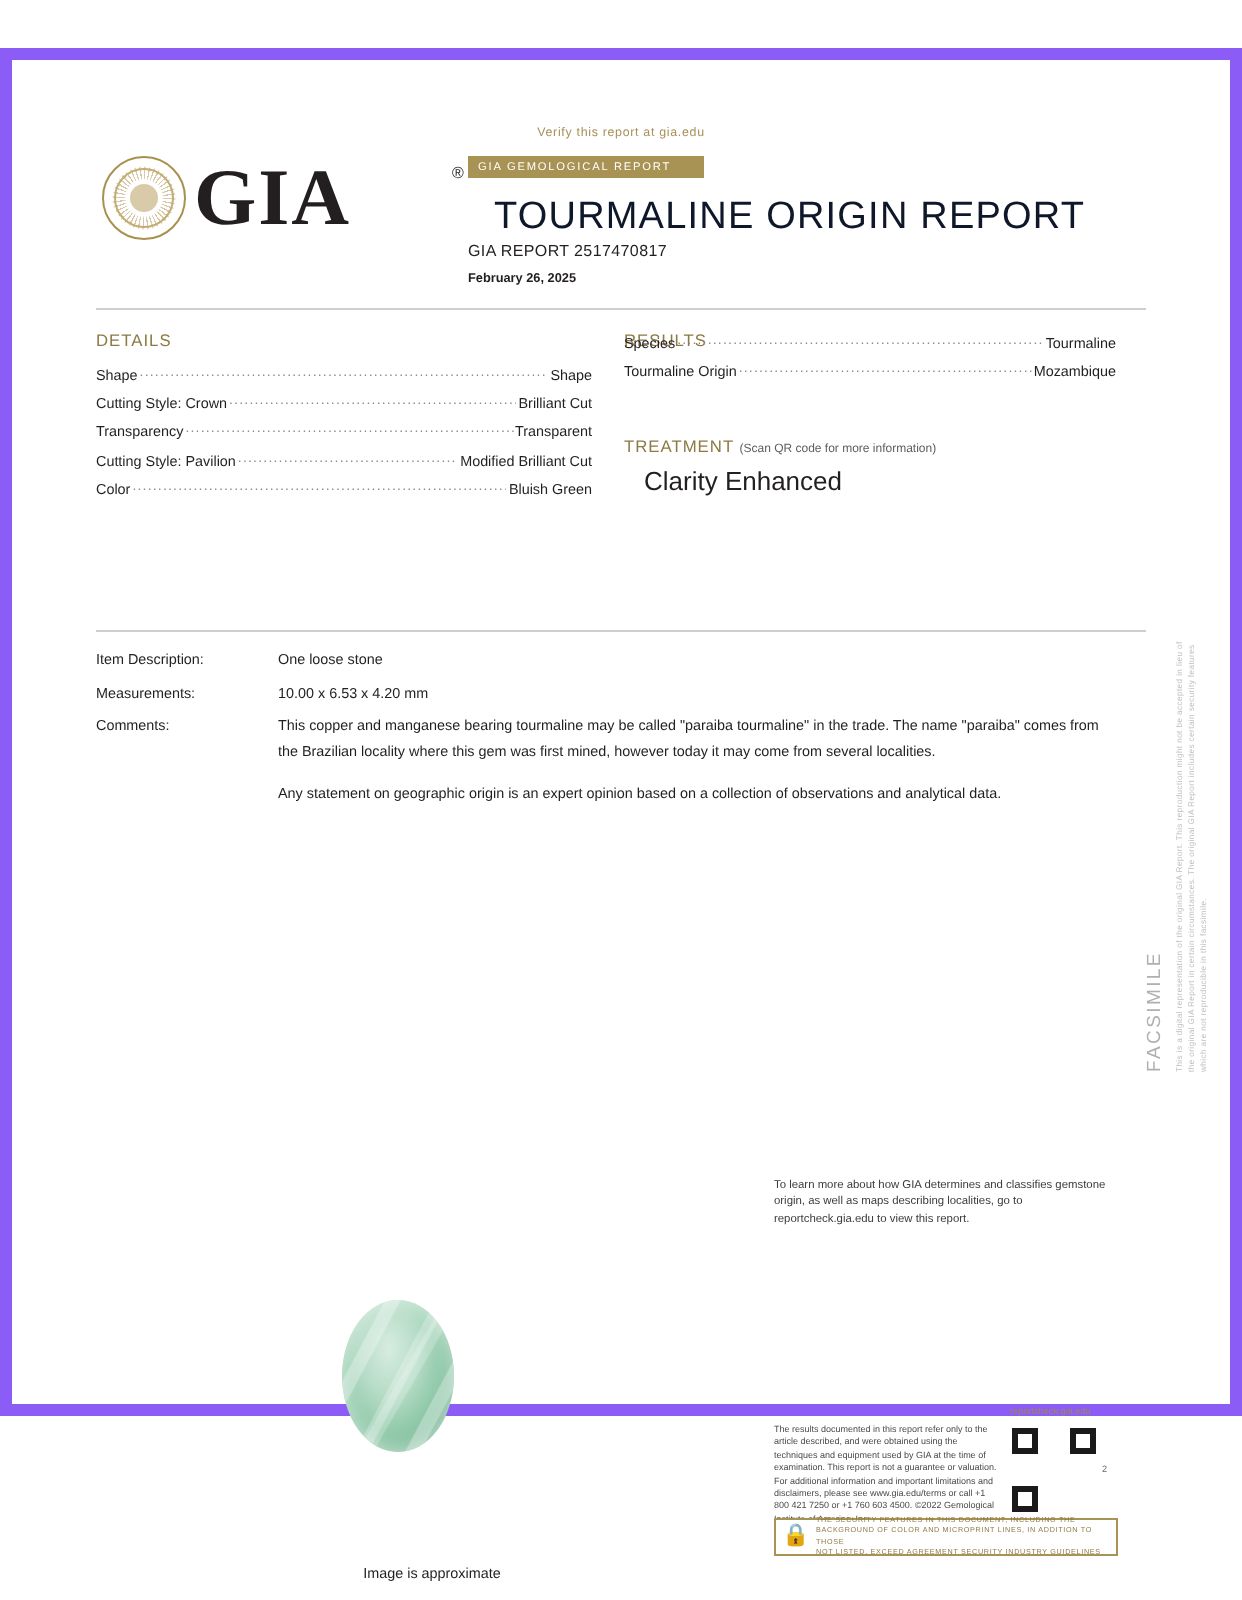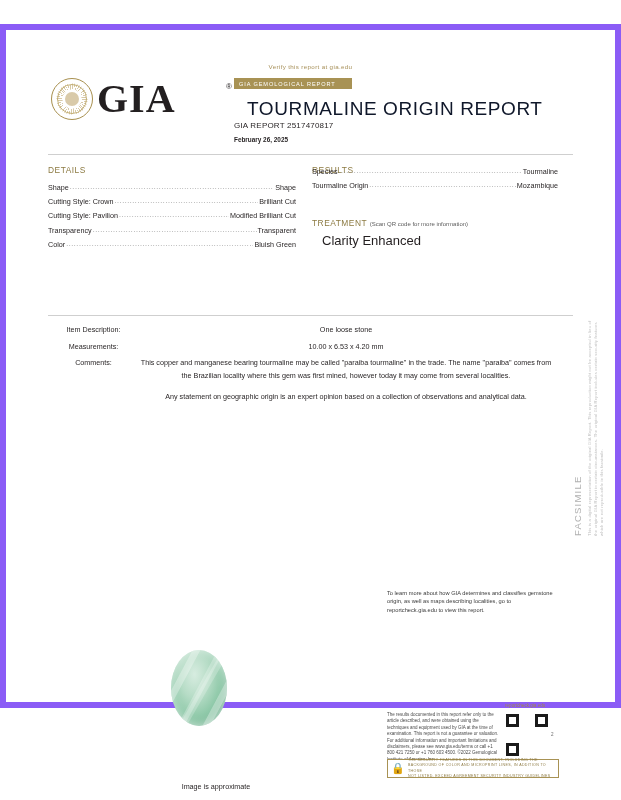--- a/index.html
+++ b/index.html
@@ -221,21 +221,20 @@
     position: absolute;
     left: 42px;
     top: 294px;
     width: 505px;
     font-size: 7.2px;
     line-height: 12.5px;
   }
   .info-row {
     display: flex;
     margin-bottom: 4px;
-    text-align: center;
   }
   .info-row .k {
     flex: 0 0 91px;
     color: #231f20;
   }
   .info-row .v {
     flex: 1 1 auto;
     color: #231f20;
   }
   .info-row .v p { margin: 0 0 9px 0; }
@@ -431,28 +430,28 @@
       <span class="lbl">Shape</span>
       <span class="dots">......................................................................................................................................................</span>
       <span class="val">Shape</span>
     </div>
     <div class="dot-row">
       <span class="lbl">Cutting Style: Crown</span>
       <span class="dots">......................................................................................................................................................</span>
       <span class="val">Brilliant Cut</span>
     </div>
     <div class="dot-row">
+      <span class="lbl">Transparency</span>
+      <span class="dots">......................................................................................................................................................</span>
+      <span class="val">Transparent</span>
+    </div>
+    <div class="dot-row">
       <span class="lbl">Cutting Style: Pavilion</span>
       <span class="dots">......................................................................................................................................................</span>
       <span class="val">Modified Brilliant Cut</span>
-    </div>
-    <div class="dot-row">
-      <span class="lbl">Transparency</span>
-      <span class="dots">......................................................................................................................................................</span>
-      <span class="val">Transparent</span>
     </div>
     <div class="dot-row">
       <span class="lbl">Color</span>
       <span class="dots">......................................................................................................................................................</span>
       <span class="val">Bluish Green</span>
     </div>
   </div>
 
   <div class="col-heading" id="results-heading">RESULTS</div>
   <div class="dot-list" id="results-list">

